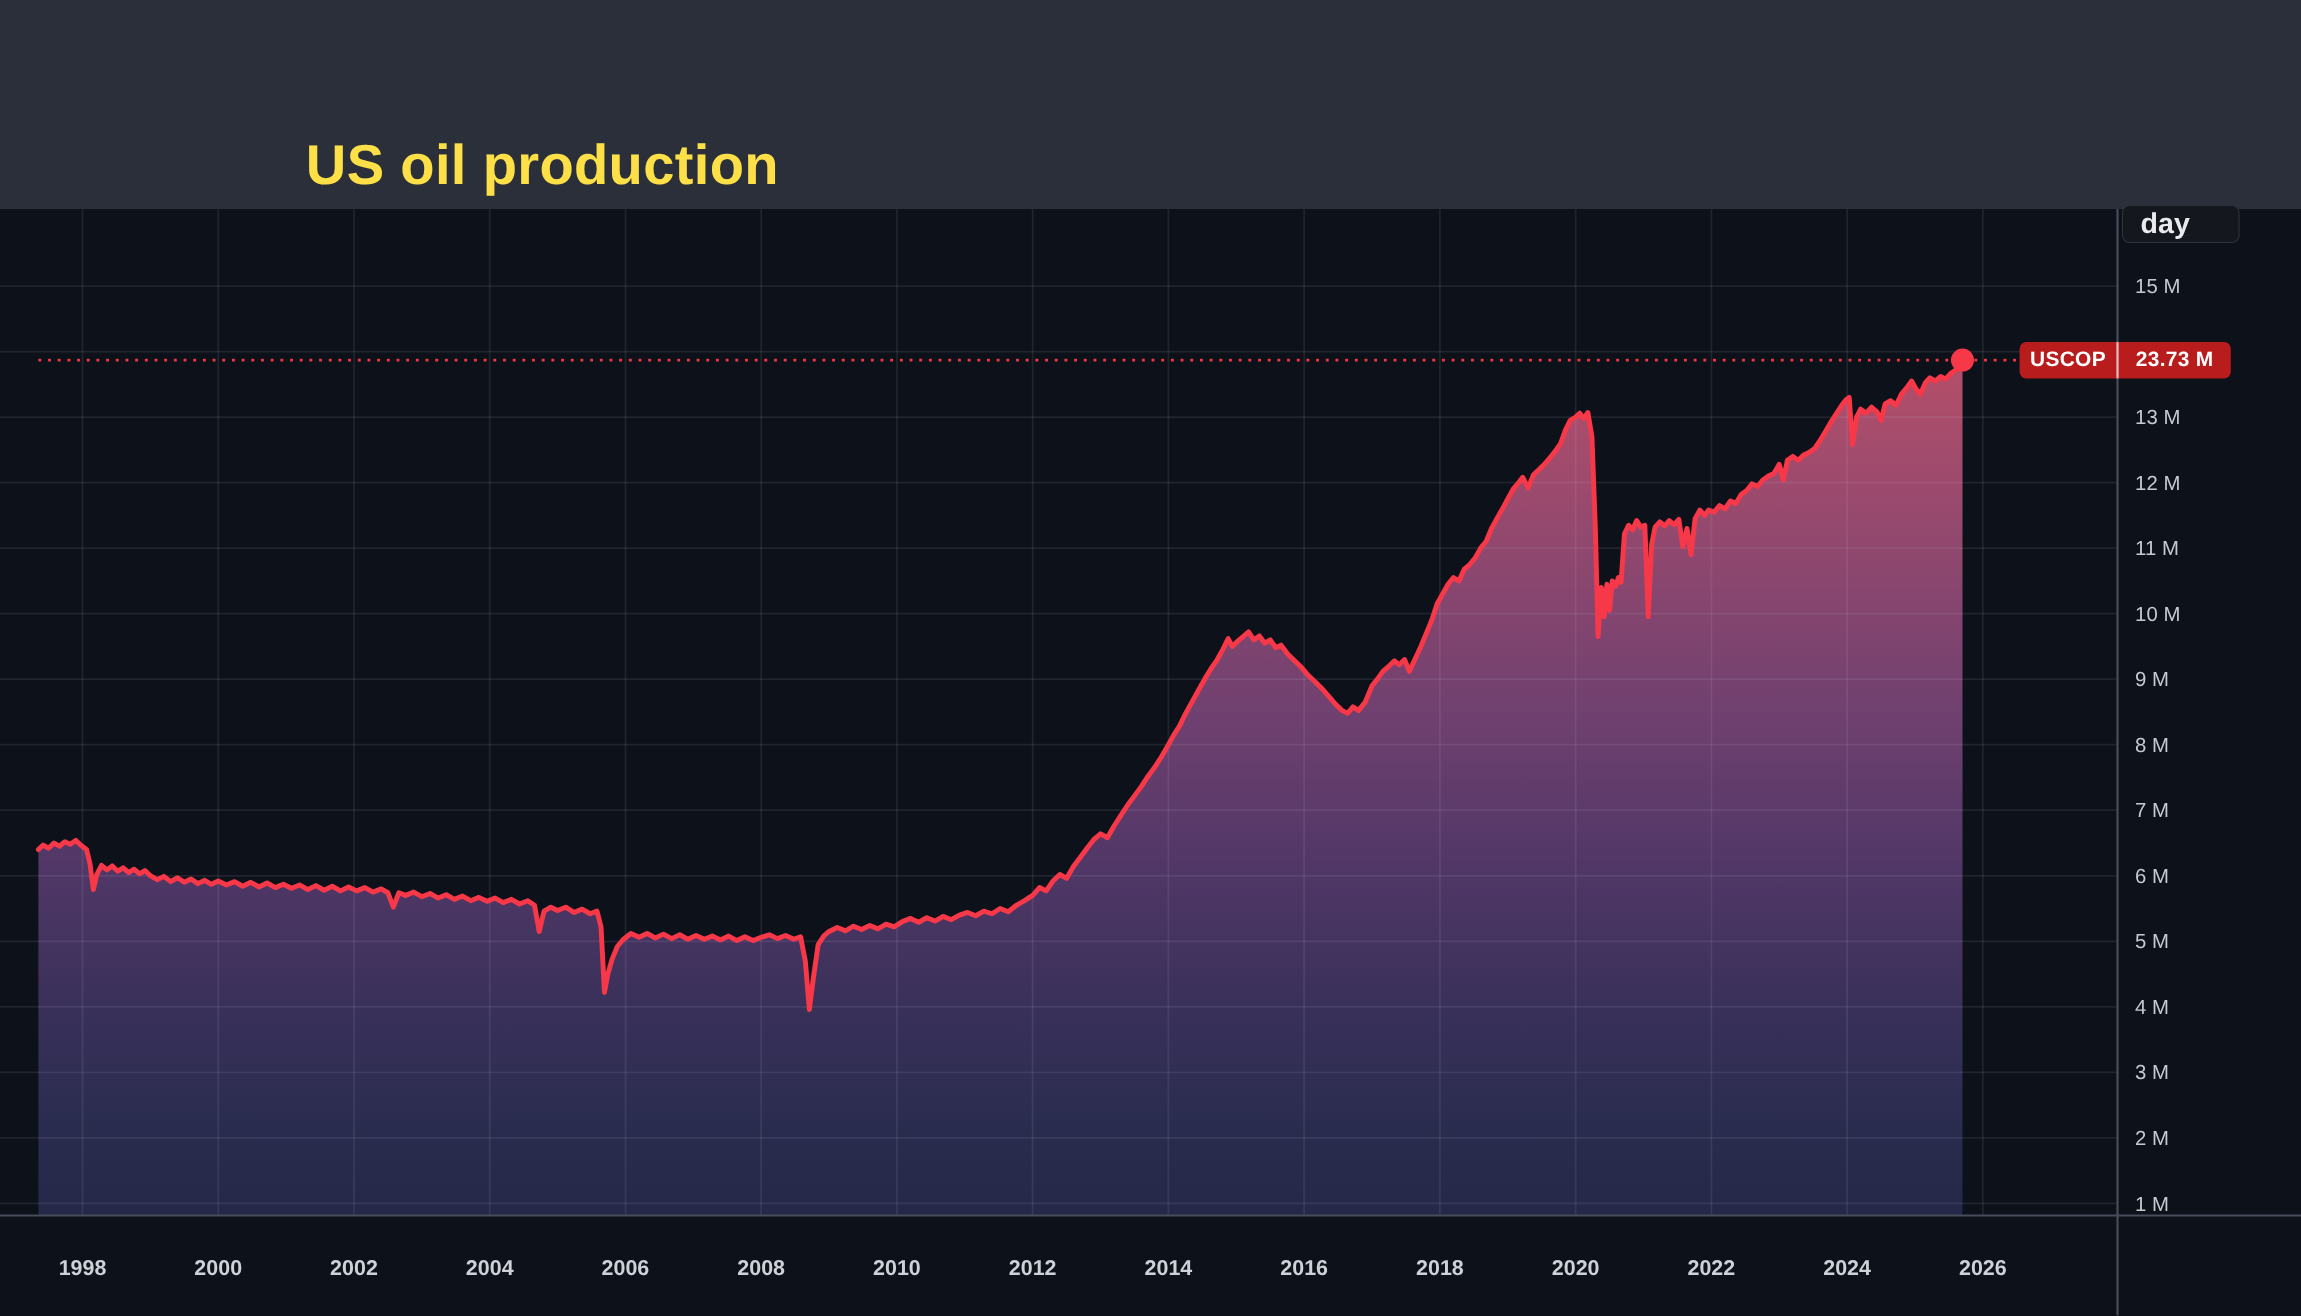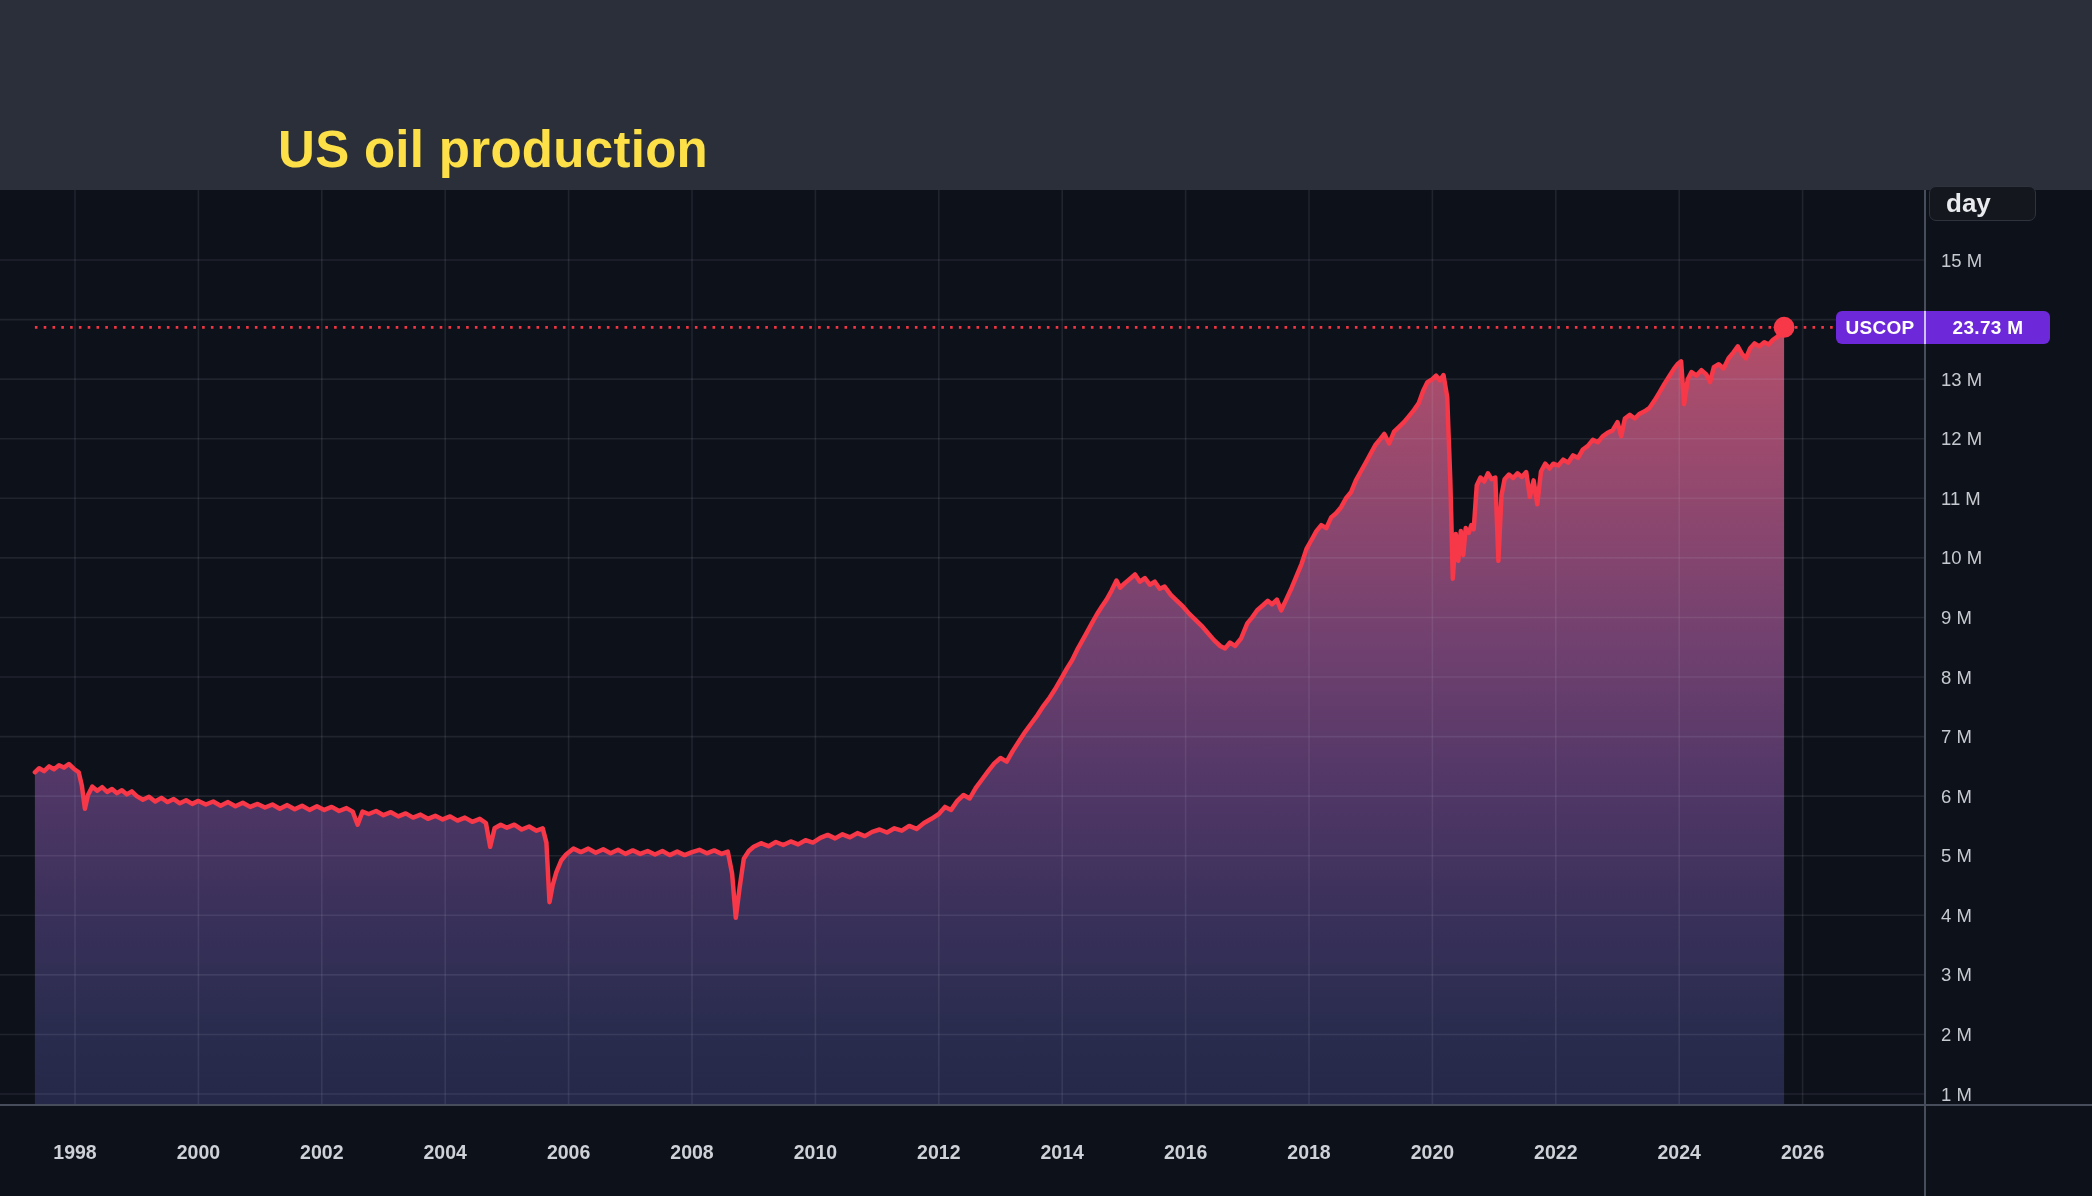--- a/index.html
+++ b/index.html
@@ -34,22 +34,22 @@
   #chart-svg{position:absolute;left:0;top:0;z-index:1;}
   
   .interval-badge{
     position:absolute;left:1929px;top:186px;width:107px;height:35px;
     box-sizing:border-box;background:#14171d;border:1px solid #2e333e;
     border-radius:7px;z-index:6;
     display:flex;align-items:center;padding-left:16px;
     color:#e8eaee;font-size:26px;font-weight:700;
   }
   .price-pill{
-    position:absolute;left:1836px;top:311px;width:214px;height:33px;
-    background:#6d28d9;border-radius:6px;z-index:6;
+    position:absolute;left:1836px;top:311px;width:192px;height:33px;
+    background:#b91c1c;border-radius:6px;z-index:6;
     display:flex;align-items:center;
     color:#ffffff;font-size:19px;font-weight:600;letter-spacing:0.3px;
   }
   .price-pill .symbol{width:88px;text-align:center;}
   .price-pill .divider{width:2px;height:33px;background:rgba(240,243,248,0.75);}
   .price-pill .value{flex:1;text-align:center;}
 </style>
 </head>
 <body>
 

